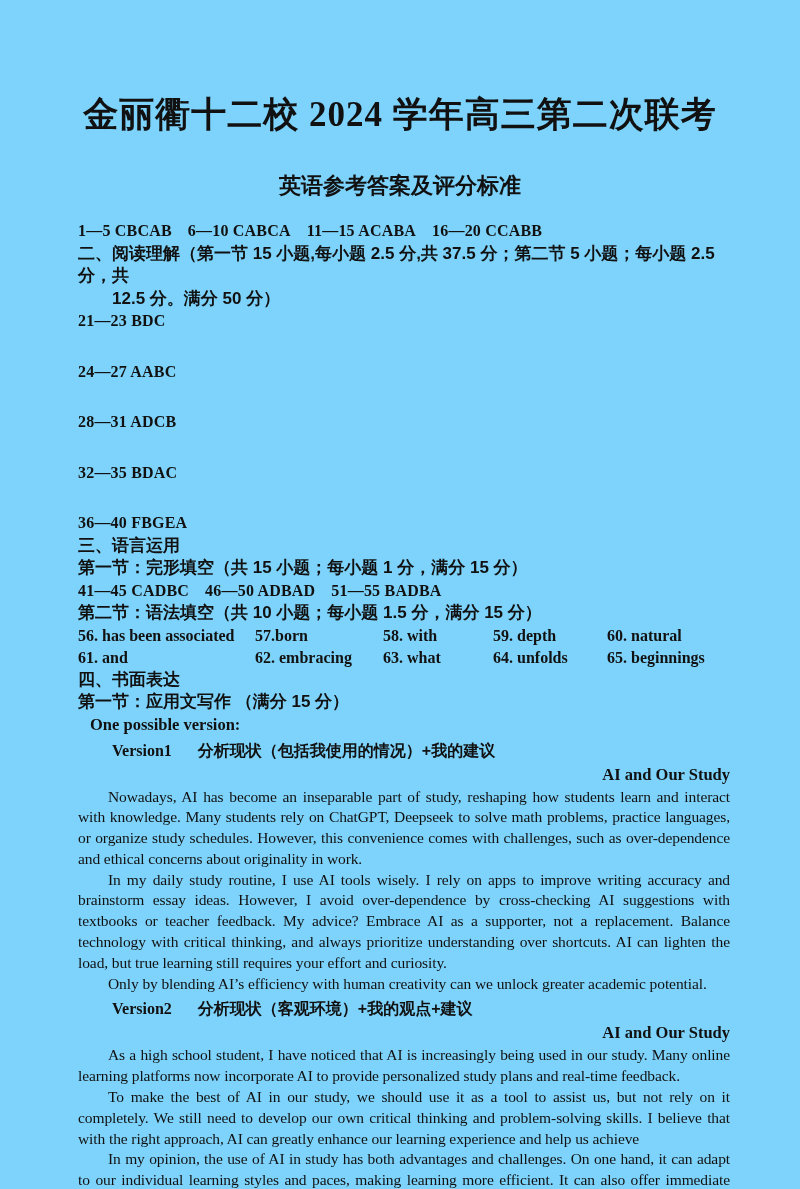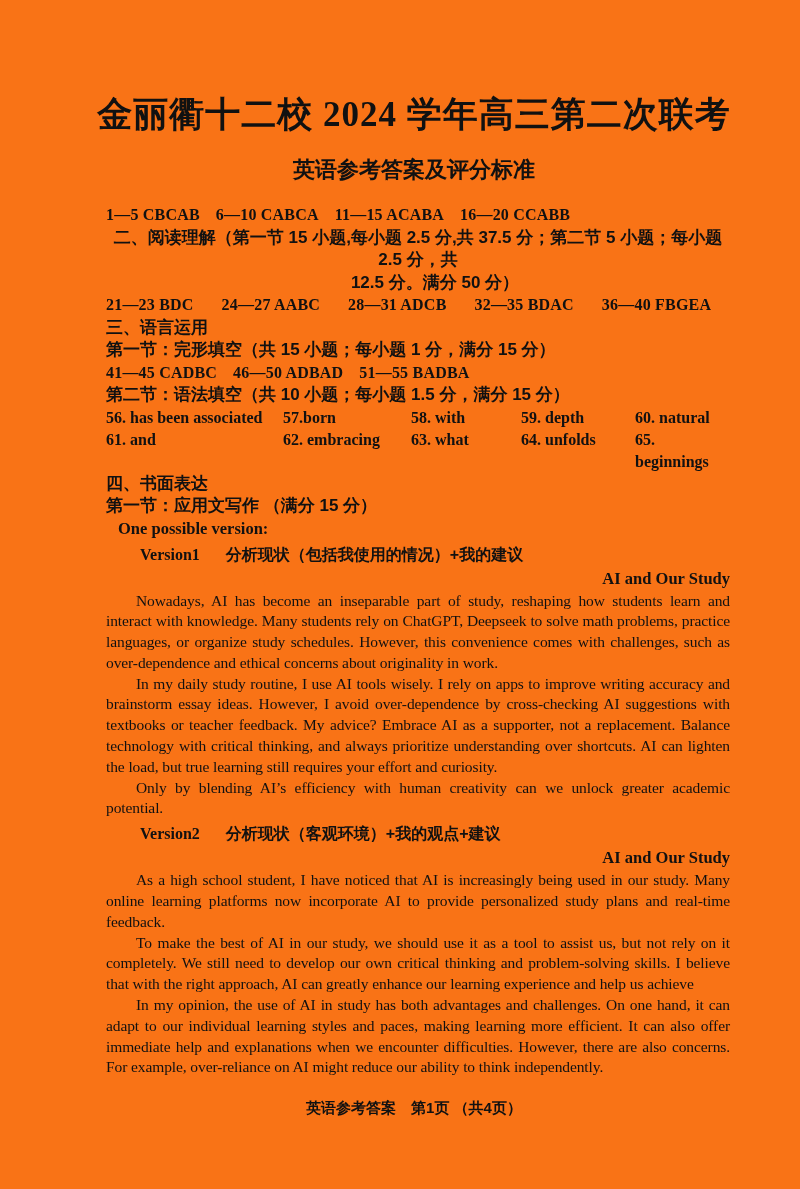--- a/index.html
+++ b/index.html
@@ -1,70 +1,68 @@
 <!DOCTYPE html>
 <html><head>
 <meta charset="utf-8">
 <style>
   * { margin: 0; padding: 0; box-sizing: border-box; }
   html, body { background: #e8e8e8; }
   .page {
     width: 800px;
     height: 1189px;
     margin: 0 auto;
-    background: #f97316;
+    background: #7dd3fc;
     color: #111111;
     position: relative;
     overflow: hidden;
     font-family: "Liberation Serif", "DejaVu Serif", serif;
-    padding-left: 28px;
   }
   .page-title {
     margin-top: 94px;
     text-align: center;
     font-size: 35px;
     font-weight: 800;
     letter-spacing: 1px;
     line-height: 42px;
     font-family: "Liberation Serif", "DejaVu Serif", serif;
   }
   .page-subtitle {
-    margin-top: 21px;
+    margin-top: 37px;
     text-align: center;
     font-size: 22px;
     font-weight: 600;
     line-height: 26px;
     font-family: "Liberation Serif", "DejaVu Serif", serif;
   }
   .content {
     margin-top: 21px;
     padding: 0 70px 0 78px;
   }
   
   .h-cn {
     font-family: "Liberation Sans", "DejaVu Sans", sans-serif;
     font-weight: 700;
     font-size: 17px;
     line-height: 22.5px;
   }
   .h-cn.hang {
     padding-left: 34px;
-    text-align: center;
   }
   .h-cn.hang .hl1 { margin-left: -34px; display: block; }
   .h-cn.hang .hl2 { display: block; }
   .ans-row {
     display: flex;
     gap: 16px;
     font-size: 16px;
     font-weight: 600;
     line-height: 22.5px;
     letter-spacing: 0.2px;
   }
-  .ans-row.tight { gap: 28px; }
+  .ans-row.tight { gap: 28px; flex-direction: column; }
   .grammar-grid {
     display: grid;
     grid-template-columns: 177px 128px 110px 114px 1fr;
     font-size: 16px;
     font-weight: 600;
     line-height: 22px;
   }
   .opv {
     font-weight: 700;
     font-size: 16.5px;

